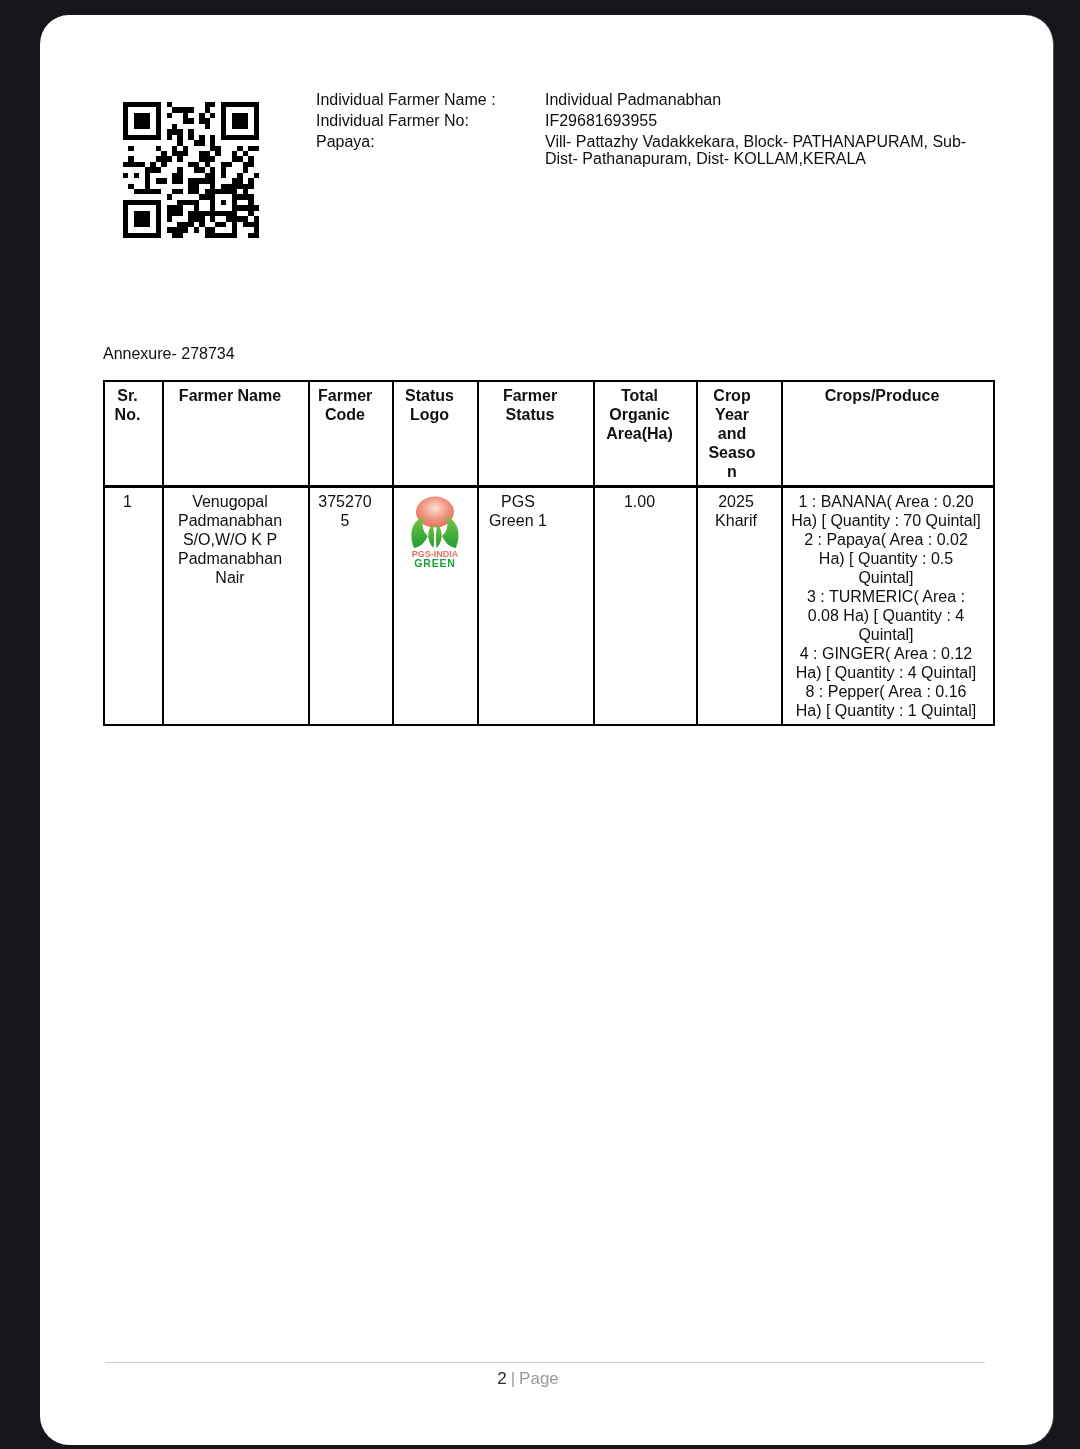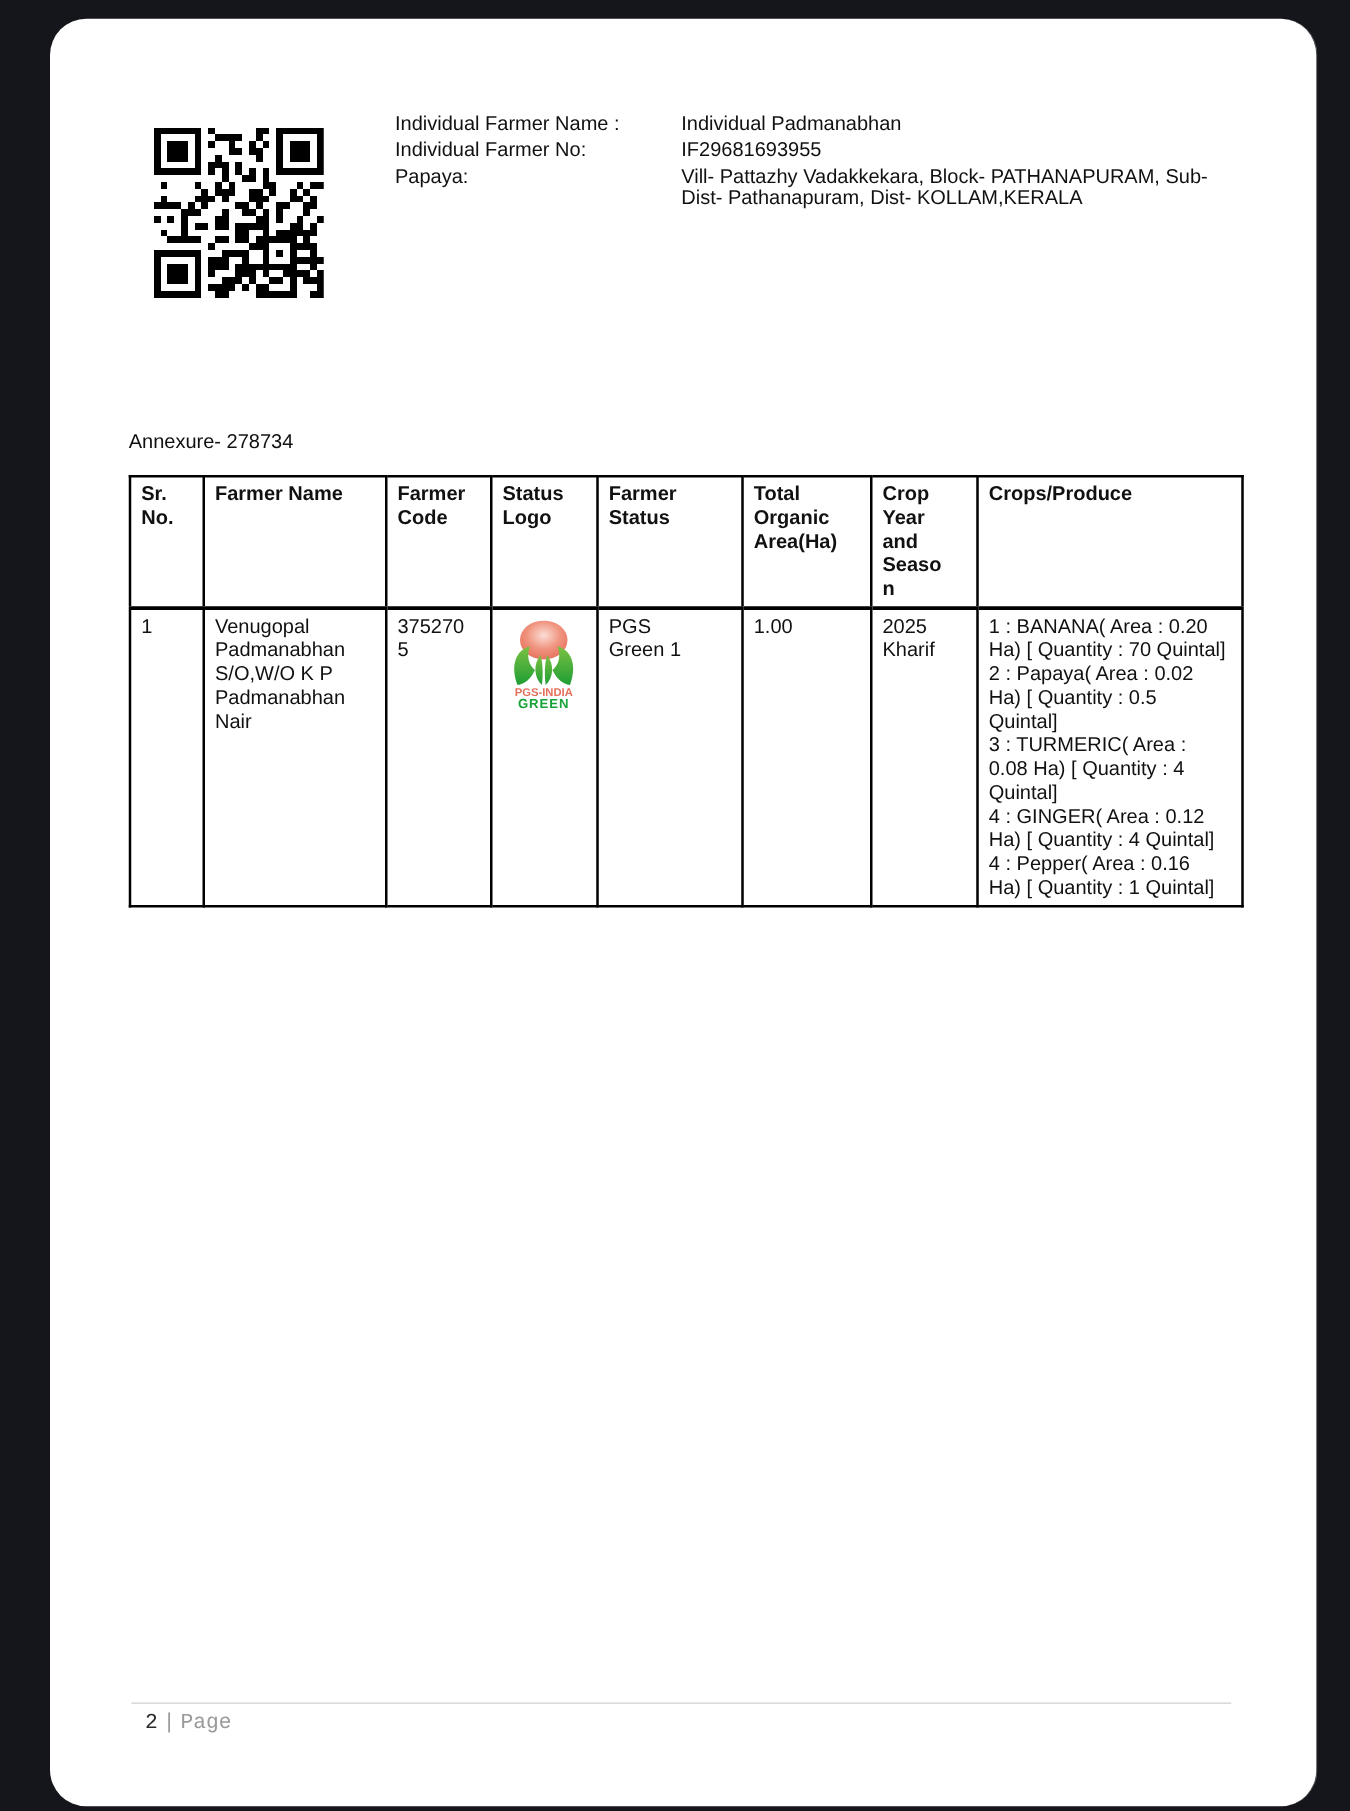--- a/index.html
+++ b/index.html
@@ -63,21 +63,21 @@
     top: 365px;
     border-collapse: collapse;
     table-layout: fixed;
     width: 890px;
     font-size: 16px;
     line-height: 19px;
   }
   .farmer-table th, .farmer-table td {
     border: 2px solid #000;
     vertical-align: top;
-    text-align: left;
+    text-align: center;
     padding: 4px 20px 4px 8px;
     overflow: hidden;
   }
   .farmer-table th { font-weight: bold; }
   .farmer-table thead tr { height: 104px; }
   .farmer-table thead th { border-bottom-width: 3px; }
   .hdr-narrow { display: block; max-width: 52px; overflow-wrap: anywhere; }
   .cell-code-inner { display: block; width: 54px; word-break: break-all; }
   .cell-status-inner { display: block; width: 62px; }
   .cell-season-inner { display: block; width: 60px; }
@@ -88,26 +88,25 @@
   .footer-rule {
     position: absolute;
     left: 65px;
     top: 1347px;
     width: 880px;
     height: 1px;
     background: #cfcfcf;
   }
   .footer-text {
     position: absolute;
-    left: 76px;
+    left: 48px;
     top: 1354px;
     width: 880px;
-    text-align: left;
+    text-align: center;
     font-size: 17px;
-    font-family: Liberation Mono, monospace;
   }
   .footer-num { color: #2b2b2b; }
   .footer-sep { color: #9a9a9a; padding: 0 4px; }
   .footer-label { color: #9a9a9a; }
 </style>
 </head>
 <body>
 
 <div class="page">
 
@@ -499,21 +498,21 @@
           </td>
         <td>1.00</td>
         <td>
             <span class="cell-season-inner">2025 Kharif</span>
           </td>
         <td>
           <div class="crop-line">1 : BANANA( Area : 0.20 Ha) [ Quantity : 70 Quintal]</div>
           <div class="crop-line">2 : Papaya( Area : 0.02 Ha) [ Quantity : 0.5 Quintal]</div>
           <div class="crop-line">3 : TURMERIC( Area : 0.08 Ha) [ Quantity : 4 Quintal]</div>
           <div class="crop-line">4 : GINGER( Area : 0.12 Ha) [ Quantity : 4 Quintal]</div>
-          <div class="crop-line">4 : Pepper( Area : 0.16 Ha) [ Quantity : 1 Quintal]</div>
+          <div class="crop-line">8 : Pepper( Area : 0.16 Ha) [ Quantity : 1 Quintal]</div>
         </td>
       </tr>
     </tbody>
   </table>
 
   <div class="footer-rule"></div>
   <div class="footer-text">
     <span class="footer-num">2</span><span class="footer-sep">|</span><span class="footer-label">Page</span>
   </div>
 

